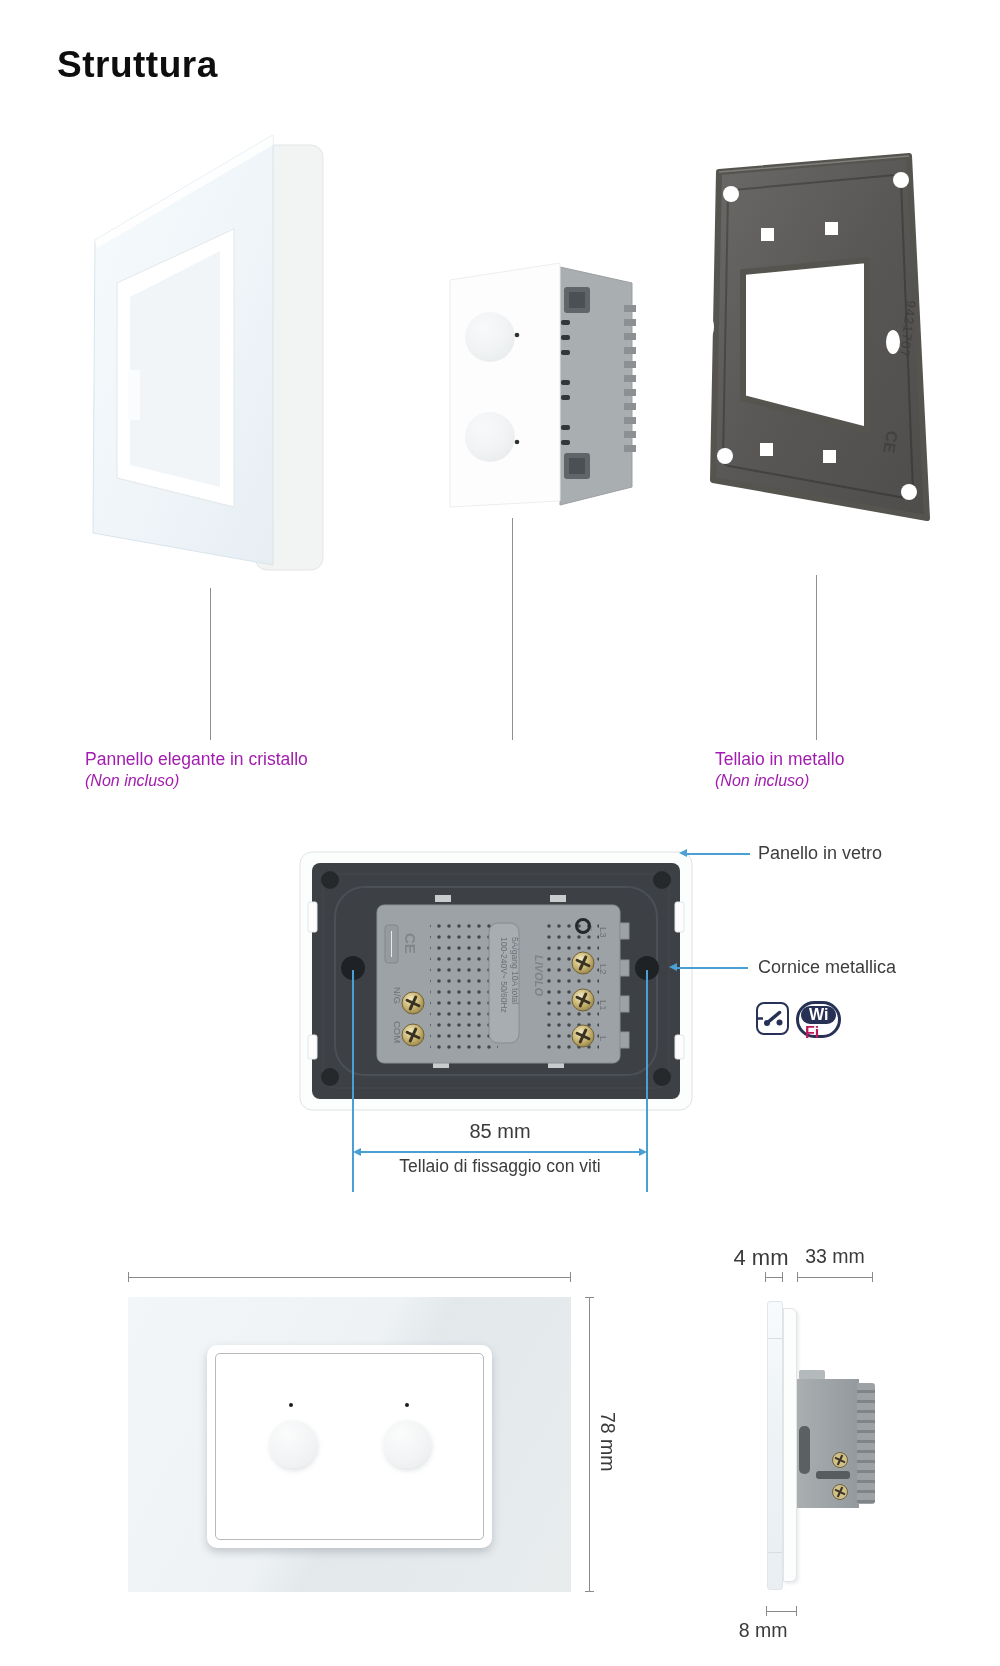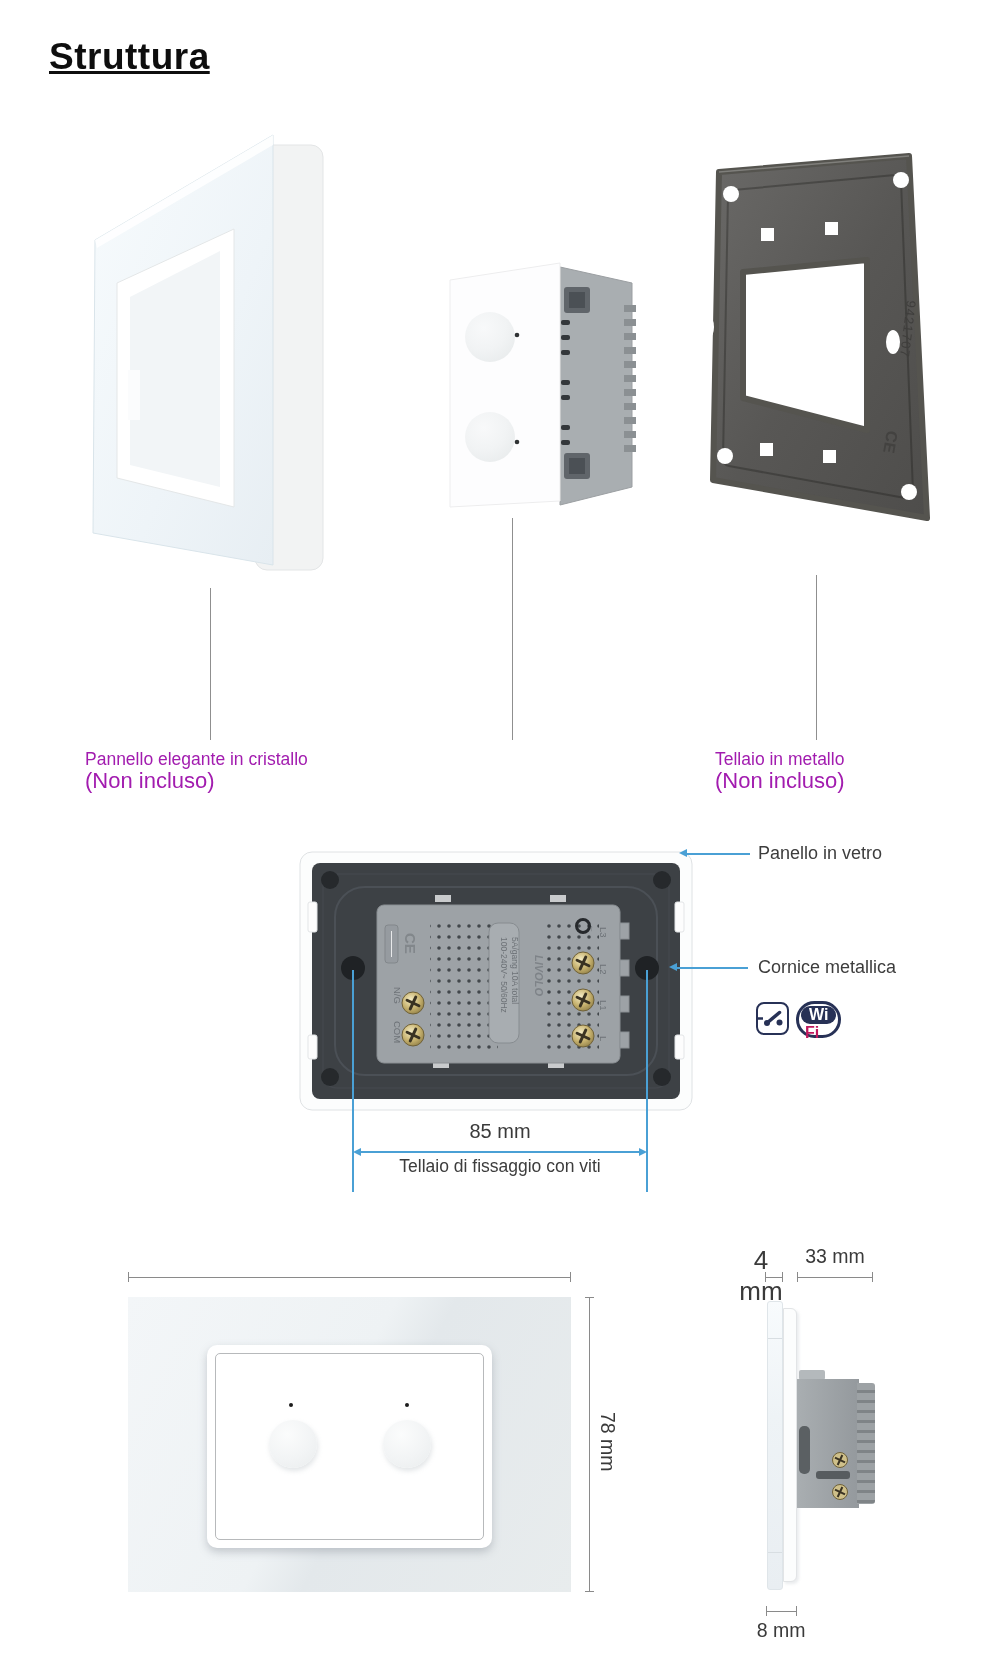--- a/index.html
+++ b/index.html
@@ -1,25 +1,25 @@
 <!DOCTYPE html>
 <html><head>
 <meta charset="utf-8">
 <style>
   html,body{margin:0;padding:0;background:#fff;}
   *{box-sizing:border-box;}
   .canvas{position:relative;width:1000px;height:1666px;background:#ffffff;overflow:hidden;
           font-family:"Liberation Sans",sans-serif;color:#3b3b3b;}
   .abs{position:absolute;}
-  .page-title{position:absolute;left:49px;top:36px;font-size:37px;font-weight:700;color:#0e0e0e;margin:0;letter-spacing:.5px;text-decoration:underline;}
+  .page-title{position:absolute;left:49px;top:36px;font-size:37px;font-weight:700;color:#0e0e0e;margin:8px;letter-spacing:.5px;}
   
   .conn{position:absolute;width:1px;background:#8f8f8f;}
   
   .comp-label{position:absolute;text-align:left;font-size:17.5px;line-height:22px;color:#a21caf;}
-  .comp-label .sub{font-size:22px;}
+  .comp-label .sub{font-style:italic;font-size:16px;}
   
   .bline{position:absolute;background:#4aa0d5;}
   .arr-left{position:absolute;width:0;height:0;border-top:4.5px solid transparent;border-bottom:4.5px solid transparent;border-right:8px solid #4aa0d5;}
   .arr-right{position:absolute;width:0;height:0;border-top:4.5px solid transparent;border-bottom:4.5px solid transparent;border-left:8px solid #4aa0d5;}
   .ann-text{position:absolute;font-size:18px;color:#3d3d3d;white-space:nowrap;}
   .dim-text{position:absolute;font-size:20px;color:#3a3a3a;text-align:center;}
   .dim-line{position:absolute;background:#8a8a8a;}
   .tick{position:absolute;background:#8a8a8a;}
   .fix-label{position:absolute;font-size:17.5px;color:#3c3c3c;text-align:center;}
   
@@ -272,21 +272,21 @@
   <div class="touch-circle" style="left:269px;top:1420px"></div>
   <div class="touch-circle" style="left:383px;top:1420px"></div>
   <div class="touch-dot" style="left:289px;top:1403px"></div>
   <div class="touch-dot" style="left:405px;top:1403px"></div>
 
   <div class="dim-line" style="left:589px;top:1297px;width:1px;height:295px"></div>
   <div class="tick" style="left:585px;top:1297px;width:9px;height:1px"></div>
   <div class="tick" style="left:585px;top:1591px;width:9px;height:1px"></div>
   <div class="vtext" style="left:596px;top:1412px">78 mm</div>
 
-  <div class="dim-text" style="left:731px;top:1245px;width:60px;font-size:26px">4 mm</div>
+  <div class="dim-text" style="left:731px;top:1245px;width:60px;font-size:22px">4 mm</div>
   <div class="dim-text" style="left:799px;top:1245px;width:72px;font-size:19.5px">33 mm</div>
   <div class="dim-line" style="left:765px;top:1277px;width:18px;height:1px"></div>
   <div class="tick" style="left:765px;top:1272px;width:1px;height:10px"></div>
   <div class="tick" style="left:782px;top:1272px;width:1px;height:10px"></div>
   <div class="dim-line" style="left:797px;top:1277px;width:76px;height:1px"></div>
   <div class="tick" style="left:797px;top:1272px;width:1px;height:10px"></div>
   <div class="tick" style="left:872px;top:1272px;width:1px;height:10px"></div>
 
   <div class="side-glass"></div>
   <div class="side-seam" style="left:768px;top:1338px"></div>
@@ -304,15 +304,15 @@
   </svg>
   <svg class="abs" style="left:832px;top:1484px" width="16" height="16" viewBox="0 0 16 16">
     <circle cx="8" cy="8" r="7.5" fill="#cfc08a" stroke="#6f6138"></circle>
     <line x1="2.5" y1="8" x2="13.5" y2="8" stroke="#3a3323" stroke-width="2" transform="rotate(25 8 8)"></line>
     <line x1="8" y1="2.5" x2="8" y2="13.5" stroke="#3a3323" stroke-width="2" transform="rotate(25 8 8)"></line>
   </svg>
 
   <div class="dim-line" style="left:766px;top:1611px;width:31px;height:1px"></div>
   <div class="tick" style="left:766px;top:1606px;width:1px;height:10px"></div>
   <div class="tick" style="left:796px;top:1606px;width:1px;height:10px"></div>
-  <div class="dim-text" style="left:751px;top:1619px;width:60px;font-size:19.5px">8 mm</div>
+  <div class="dim-text" style="left:733px;top:1619px;width:60px;font-size:19.5px">8 mm</div>
 
 </div>
 
 </body></html>

